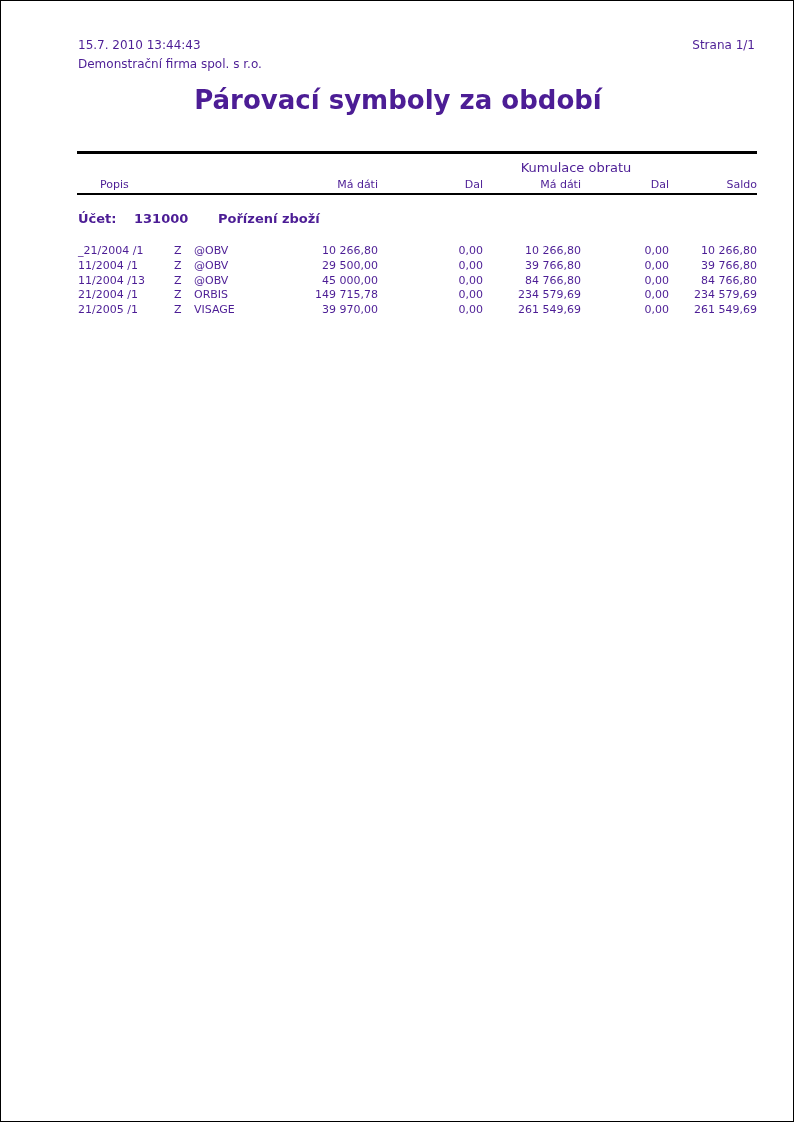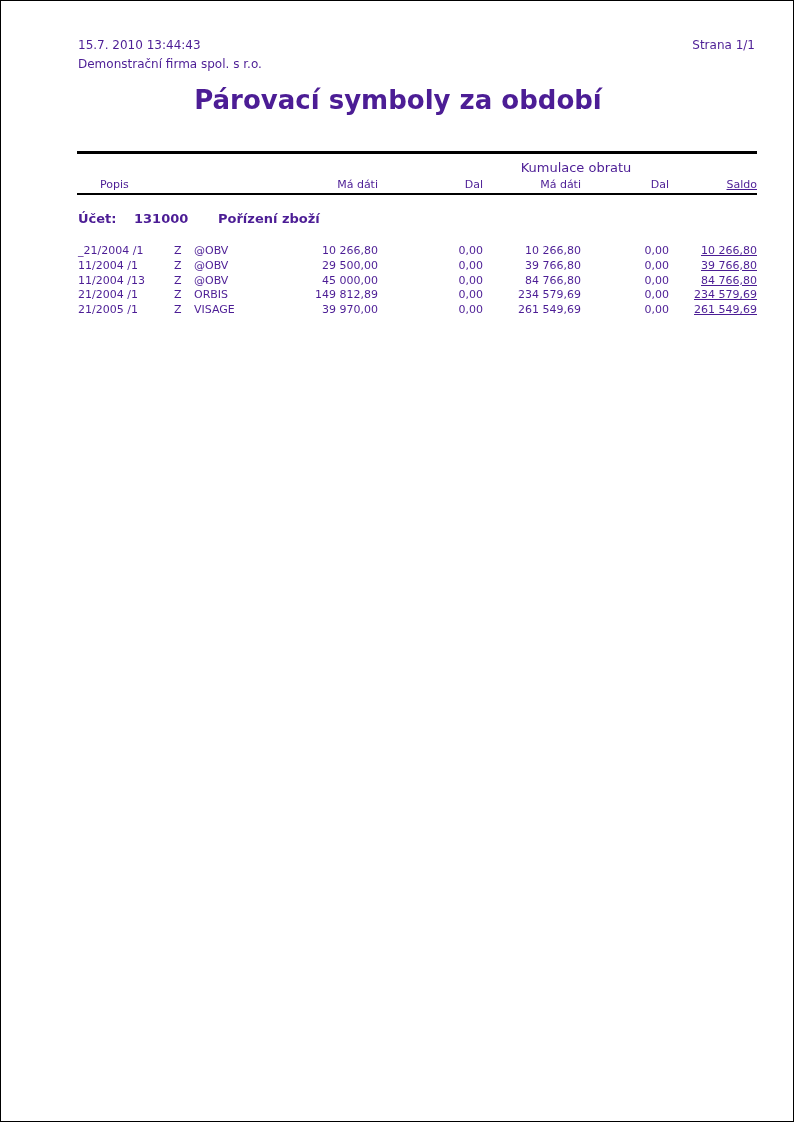--- a/index.html
+++ b/index.html
@@ -51,21 +51,21 @@
   }
 
   .hdr { position: absolute; top: 177px; font-size: 11px; white-space: pre; }
   .h-popis { left: 0; margin-left: 23px; }
 
   
   .col-n1 { right: 379px; }
   .col-n2 { right: 274px; }
   .col-n3 { right: 176px; }
   .col-n4 { right: 88px;  }
-  .col-n5 { right: 0px; text-decoration: underline;   }
+  .col-n5 { right: 0px;   }
 
   
   .account { position: absolute; top: 210px; left: 0; width: 680px; height: 18px; font-size: 13px; font-weight: bold; }
   .acct-label  { position: absolute; left: 1px;   white-space: pre; }
   .acct-number { position: absolute; left: 57px;  white-space: pre; }
   .acct-name   { position: absolute; left: 141px; white-space: pre; }
 
   
   .rows { position: absolute; left: 0; top: 243px; width: 680px; }
   .row  { position: relative; height: 14.75px; font-size: 11px; }
@@ -138,21 +138,21 @@
         <span class="col-n2">0,00</span>
         <span class="col-n3">84 766,80</span>
         <span class="col-n4">0,00</span>
         <span class="col-n5">84 766,80</span>
       </div>
 
       <div class="row">
         <span class="c-doc">21/2004 /1</span>
         <span class="c-type">Z</span>
         <span class="c-sym">ORBIS</span>
-        <span class="col-n1">149 812,89</span>
+        <span class="col-n1">149 715,78</span>
         <span class="col-n2">0,00</span>
         <span class="col-n3">234 579,69</span>
         <span class="col-n4">0,00</span>
         <span class="col-n5">234 579,69</span>
       </div>
 
       <div class="row">
         <span class="c-doc">21/2005 /1</span>
         <span class="c-type">Z</span>
         <span class="c-sym">VISAGE</span>

